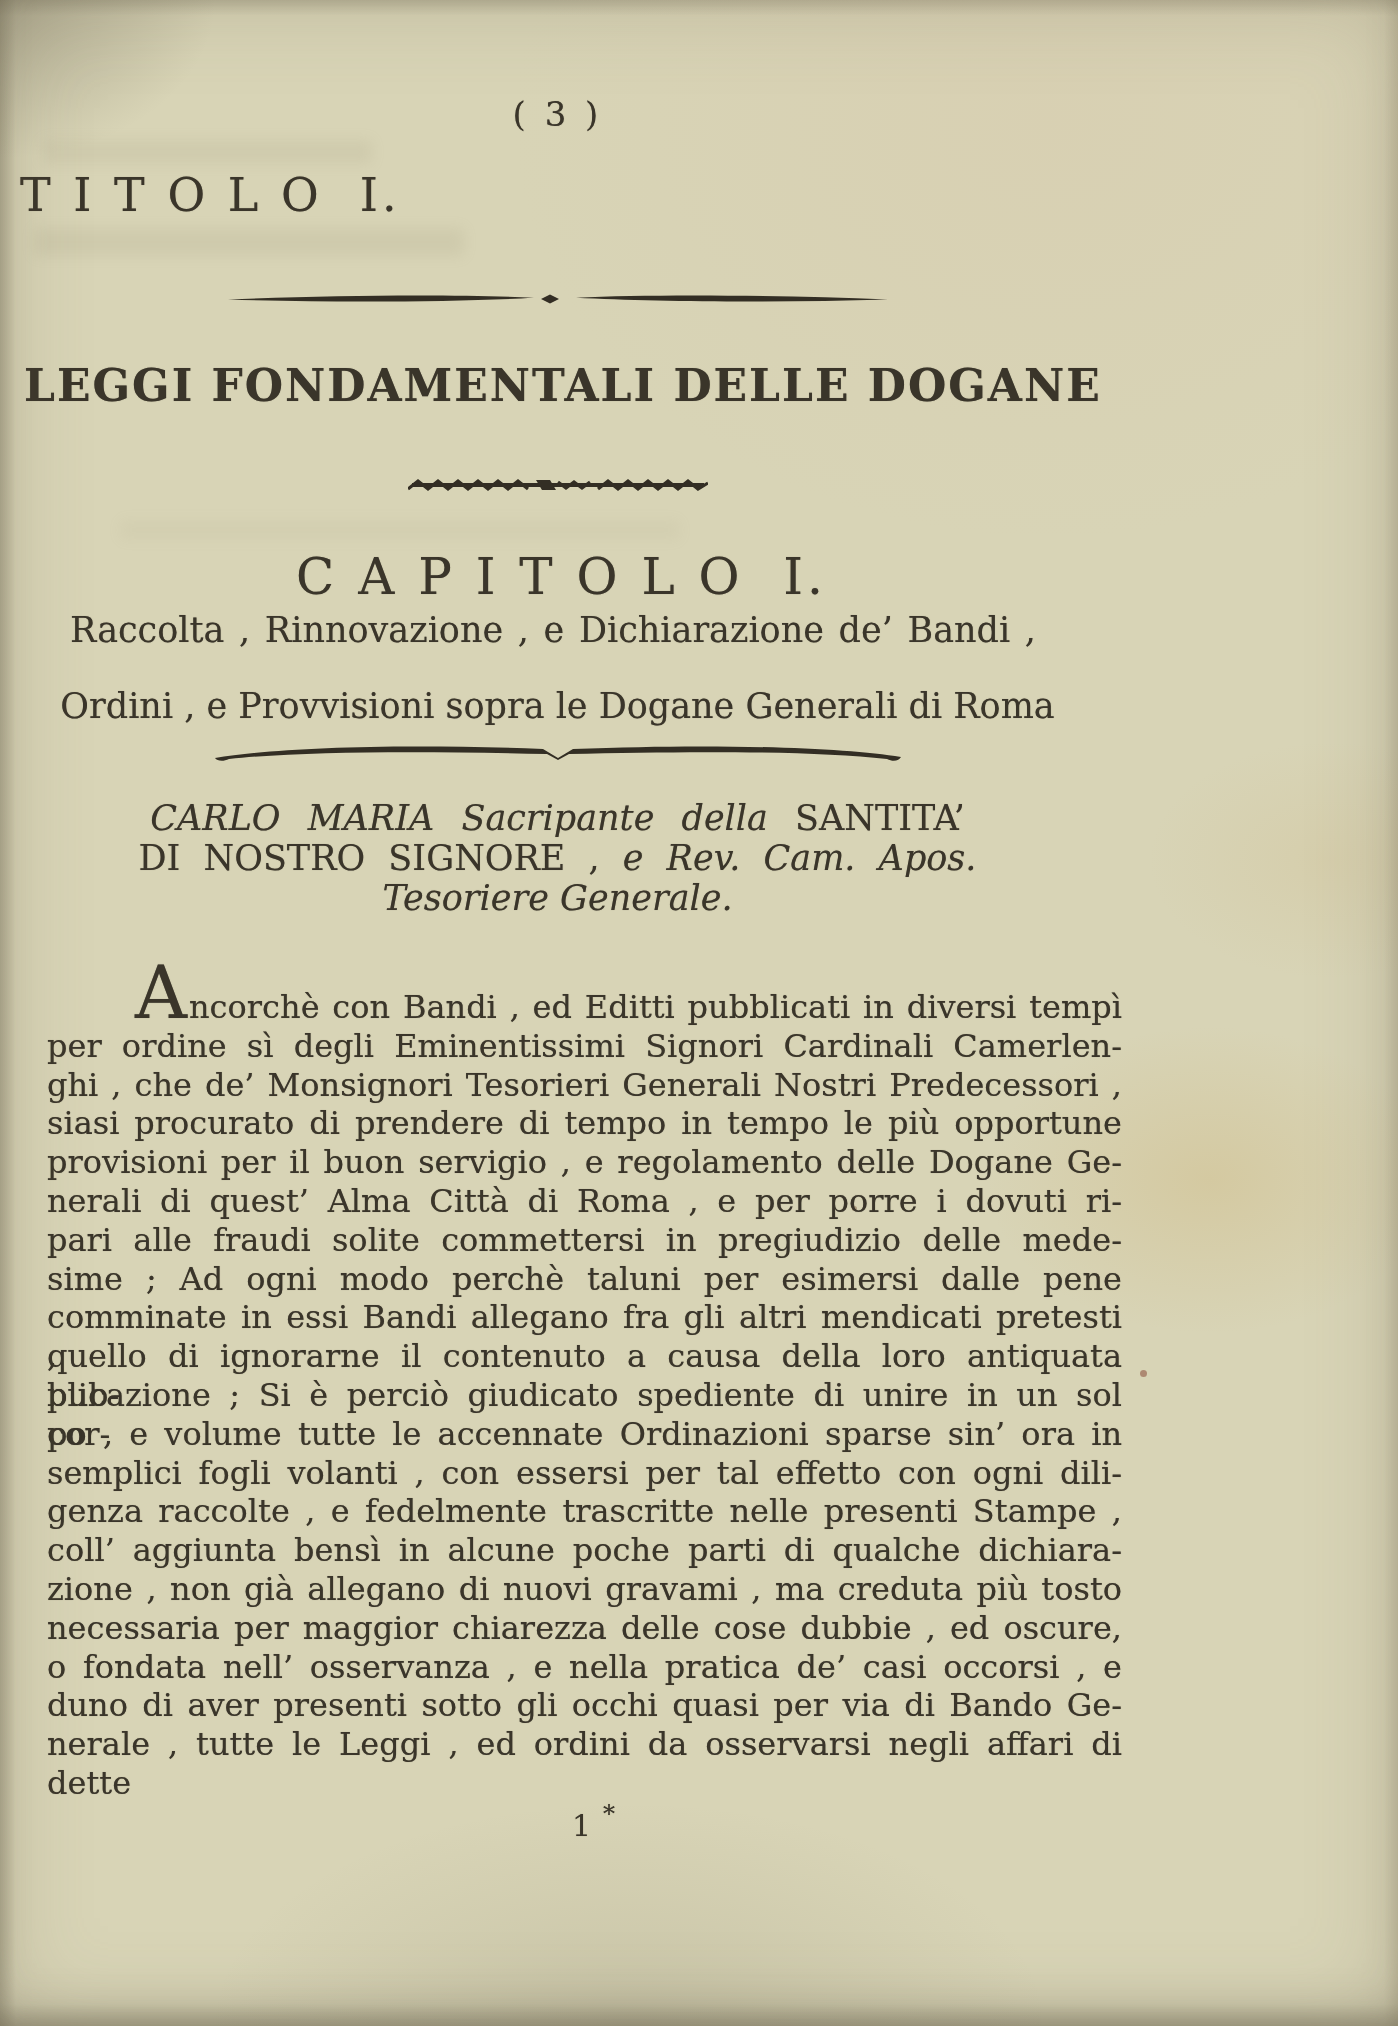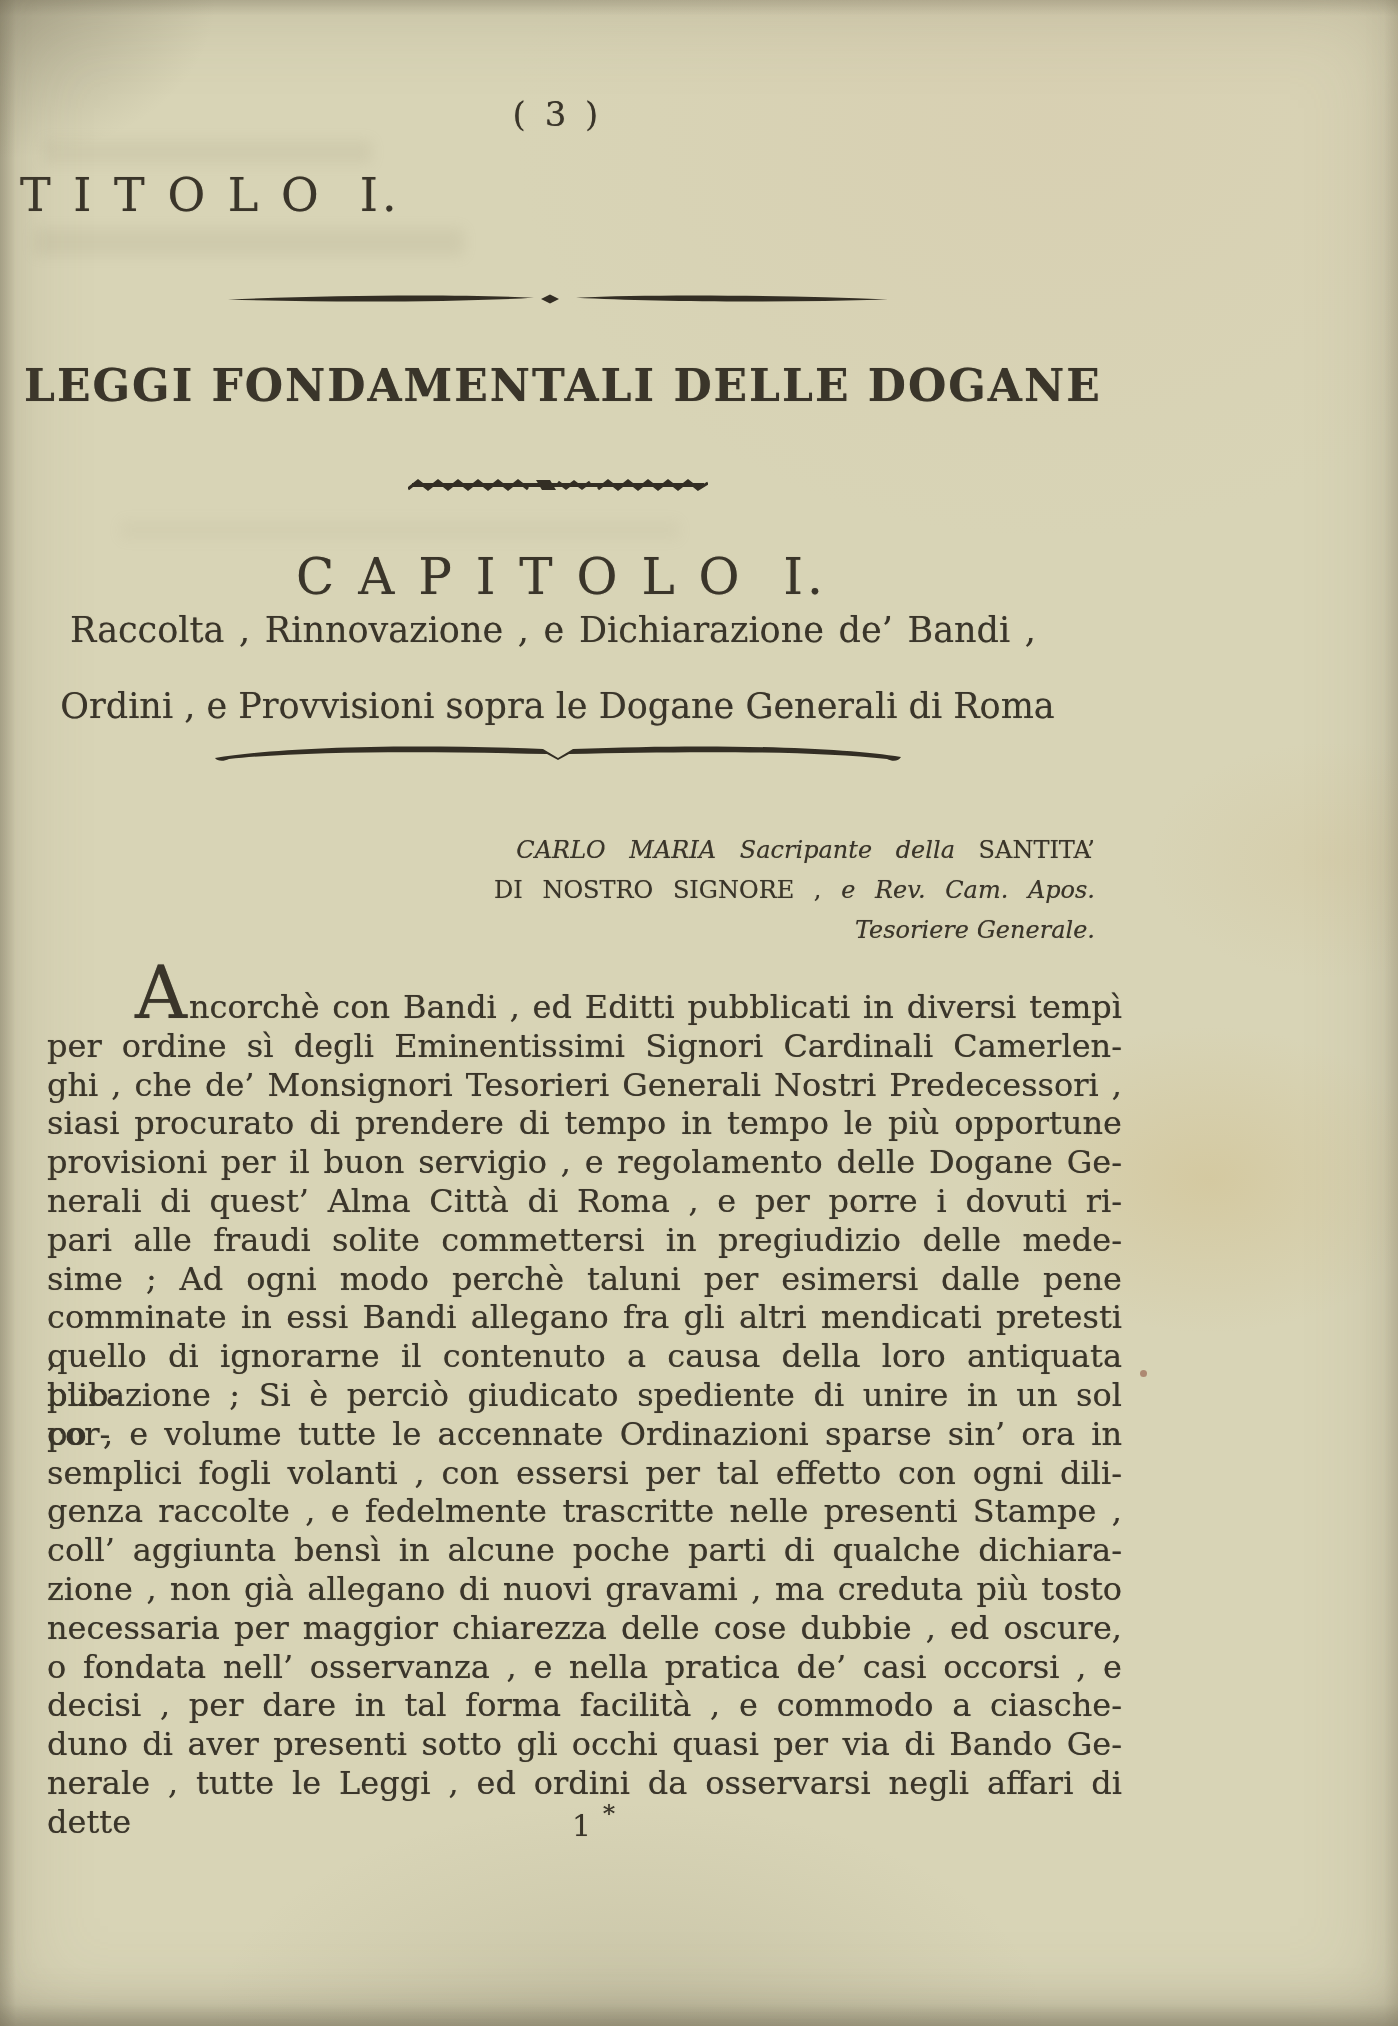--- a/index.html
+++ b/index.html
@@ -44,21 +44,21 @@
     letter-spacing:4px;white-space:pre;margin:0;}
   .rule1{top:292px;left:50%;transform:translateX(-50%);}
   .leggi{top:356px;width:100%;text-align:center;font-size:44px;font-weight:bold;
     letter-spacing:2px;white-space:pre;margin:4px;}
   .rule2{top:476px;left:50%;transform:translateX(-50%);}
   .capitolo{top:544px;width:100%;text-align:center;font-size:50px;font-weight:normal;
     letter-spacing:4px;white-space:pre;margin:4px;}
   .sub1{top:610px;left:50px;width:966px;font-size:35px;text-align:justify;text-align-last:justify;}
   .sub2{top:686px;width:100%;text-align:center;font-size:35px;}
   .rule3{top:738px;left:50%;transform:translateX(-50%);}
-  .invocation{top:830px;width:100%;text-align:right;font-size:24px;line-height:40px;}
+  .invocation{top:798px;width:100%;text-align:center;font-size:35px;line-height:40px;}
   .inv-l1{word-spacing:16px;}
   .inv-l2{word-spacing:12px;}
   .it{font-style:italic;}
   .body{top:988px;left:8px;width:1075px;font-size:32px;margin-left:19px;}
   .bline{height:38.8px;line-height:38.8px;text-align:justify;text-align-last:justify;
     word-spacing:2px;}
   .bline.first{padding-left:88px;}
   .initial{font-size:72px;line-height:0;letter-spacing:2px;}
   .footer{top:1800px;left:552px;font-size:30px;white-space:pre;}
   .footer .star{font-size:24px;vertical-align:14px;padding-left:12px;}
@@ -126,21 +126,20 @@
           <div class="bline">comminate in essi Bandi allegano fra gli altri mendicati pretesti ,</div>
           <div class="bline">quello di ignorarne il contenuto a causa della loro antiquata pub-</div>
           <div class="bline">blicazione ; Si è perciò giudicato spediente di unire in un sol cor-</div>
           <div class="bline">po , e volume tutte le accennate Ordinazioni sparse sin’ ora in</div>
           <div class="bline">semplici fogli volanti , con essersi per tal effetto con ogni dili-</div>
           <div class="bline">genza raccolte , e fedelmente trascritte nelle presenti Stampe ,</div>
           <div class="bline">coll’ aggiunta bensì in alcune poche parti di qualche dichiara-</div>
           <div class="bline">zione , non già allegano di nuovi gravami , ma creduta più tosto</div>
           <div class="bline">necessaria per maggior chiarezza delle cose dubbie , ed oscure,</div>
           <div class="bline">o fondata nell’ osservanza , e nella pratica de’ casi occorsi , e</div>
-          <div class="bline">decisi , per dare in tal forma facilità , e commodo a ciasche-</div>
           <div class="bline">duno di aver presenti sotto gli occhi quasi per via di Bando Ge-</div>
           <div class="bline">nerale , tutte le Leggi , ed ordini da osservarsi negli affari di dette</div>
         </div>
     </div>
 
     <div class="footer ink"><span>1</span><span class="star">*</span></div>
 
   </div>
 </div>
 

